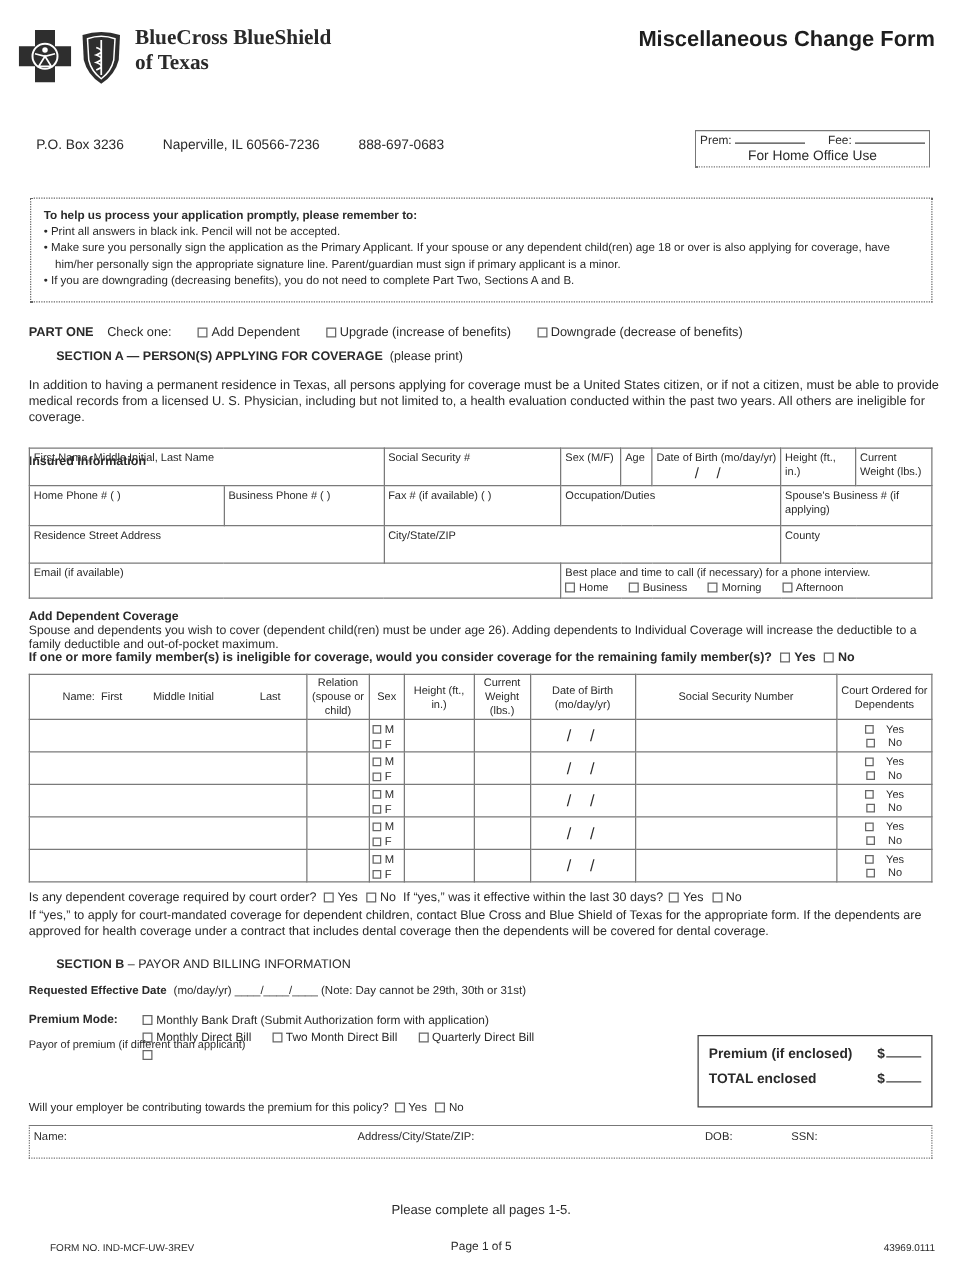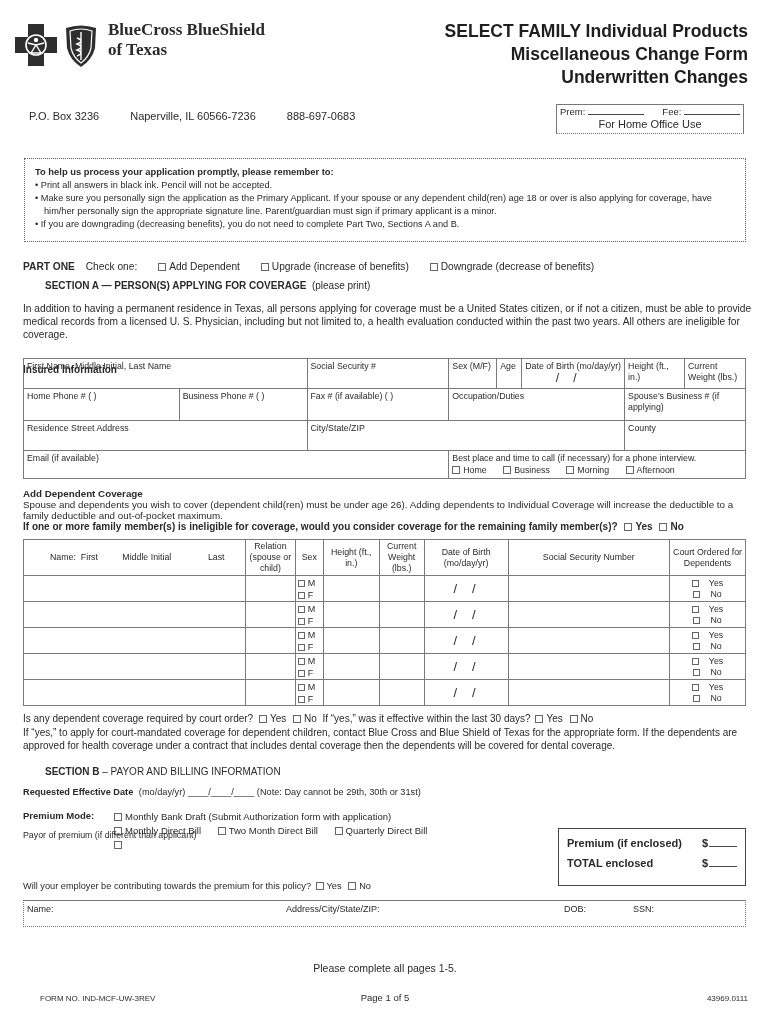--- a/index.html
+++ b/index.html
@@ -78,23 +78,21 @@
   <path d="M6 7 Q17 3 28 7 L27 24 Q25 33 17 39 Q9 33 7 24 Z" fill="none" stroke="#fff" stroke-width="1.2"></path>
   <path d="M17 8 V36 M13 14 q8 3 0 6 q8 3 0 6 q8 3 0 6" fill="none" stroke="#fff" stroke-width="1.4"></path>
 </svg>
 
 <div class="abs brand">
   <div>BlueCross BlueShield</div>
   <div>of Texas</div>
 </div>
 
 <div class="abs title">
-  <div>SELECT FAMILY Individual Products</div>
   <div>Miscellaneous Change Form</div>
-  <div>Underwritten Changes</div>
 </div>
 
 <div class="abs address">
   <span>P.O. Box 3236</span>
   <span>Naperville, IL 60566-7236</span>
   <span>888-697-0683</span>
 </div>
 
 <div class="abs homebox">
   <div class="row1">

